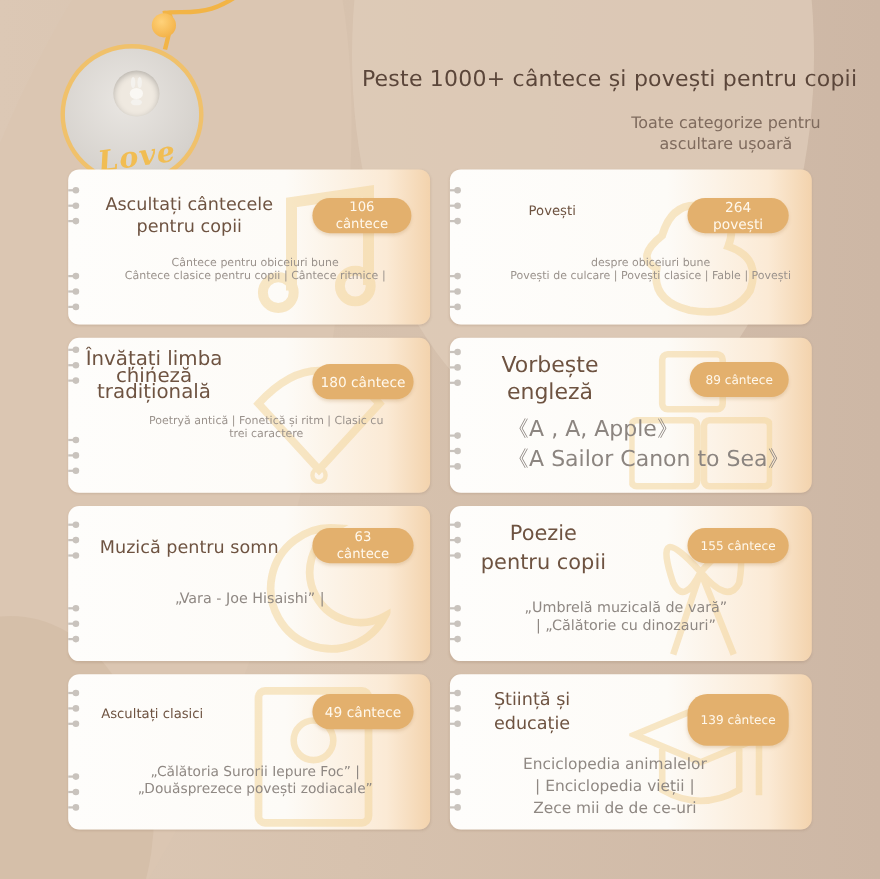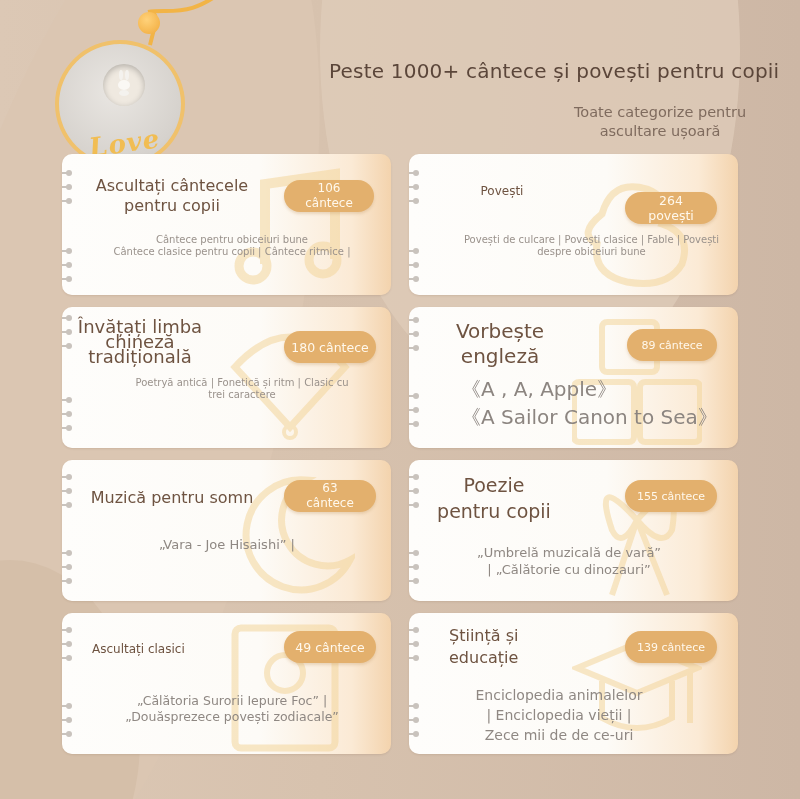--- a/index.html
+++ b/index.html
@@ -111,29 +111,29 @@
     <div class="ring" style="top:94px"></div>
       <div class="ring" style="top:108px"></div>
       <div class="ring" style="top:122px"></div>
   </div>
   <svg class="deco" viewBox="0 0 130 130">
     <path d="M30 50 Q40 15 75 25 Q100 35 90 60 Q120 70 110 100 Q95 125 55 118 Q20 110 25 80 Q5 70 30 50 Z" stroke="#f3d59c" stroke-width="7" fill="none"></path>
   </svg>
   <div class="card-title" style="left:48px;top:30px;width:90px;font-size:12px;">
     <div>Povești</div>
   </div>
-  <div class="badge" style="left:216px;top:26px;width:92px;height:32px;font-size:12.5px;margin-top:12px;">
+  <div class="badge" style="left:216px;top:26px;width:92px;height:32px;font-size:12.5px;">
     <div>
         <div>264</div>
         <div>povești</div>
       </div>
   </div>
   <div class="desc" style="left:50px;top:80px;width:265px;font-size:10px;line-height:12px;">
-    <div>Povești de culcare | Povești clasice | Fable | Povești</div>
-      <div>despre obiceiuri bune</div>
+    <div>despre obiceiuri bune</div>
+      <div>Povești de culcare | Povești clasice | Fable | Povești</div>
   </div>
 </div>
 
 <div class="card" style="left:62px;top:307px;">
   <div class="rings">
     <div class="ring" style="top:8px"></div>
       <div class="ring" style="top:22px"></div>
       <div class="ring" style="top:36px"></div>
     <div class="ring" style="top:90px"></div>
       <div class="ring" style="top:104px"></div>
@@ -269,21 +269,21 @@
       <div class="ring" style="top:104px"></div>
       <div class="ring" style="top:118px"></div>
   </div>
   <svg class="deco" viewBox="0 0 130 130">
     <path d="M5 45 L65 20 L125 45 L65 70 Z M30 58 V95 Q65 115 100 95 V58 M118 48 V100" stroke="#f3d59c" stroke-width="6" fill="none"></path>
   </svg>
   <div class="card-title" style="left:40px;top:12px;width:90px;font-size:16px;line-height:22px;text-align:left;">
     <div>Știință și</div>
       <div>educație</div>
   </div>
-  <div class="badge" style="left:216px;top:18px;width:92px;height:32px;font-size:11px;">
+  <div class="badge" style="left:216px;top:18px;width:92px;height:47px;font-size:11px;">
     <div>139 cântece</div>
   </div>
   <div class="desc" style="left:40px;top:72px;width:220px;font-size:14px;line-height:20px;color:#8f8883;">
     <div>Enciclopedia animalelor</div>
       <div>| Enciclopedia vieții |</div>
       <div>Zece mii de de ce-uri</div>
   </div>
 </div>
 
 </body></html>

